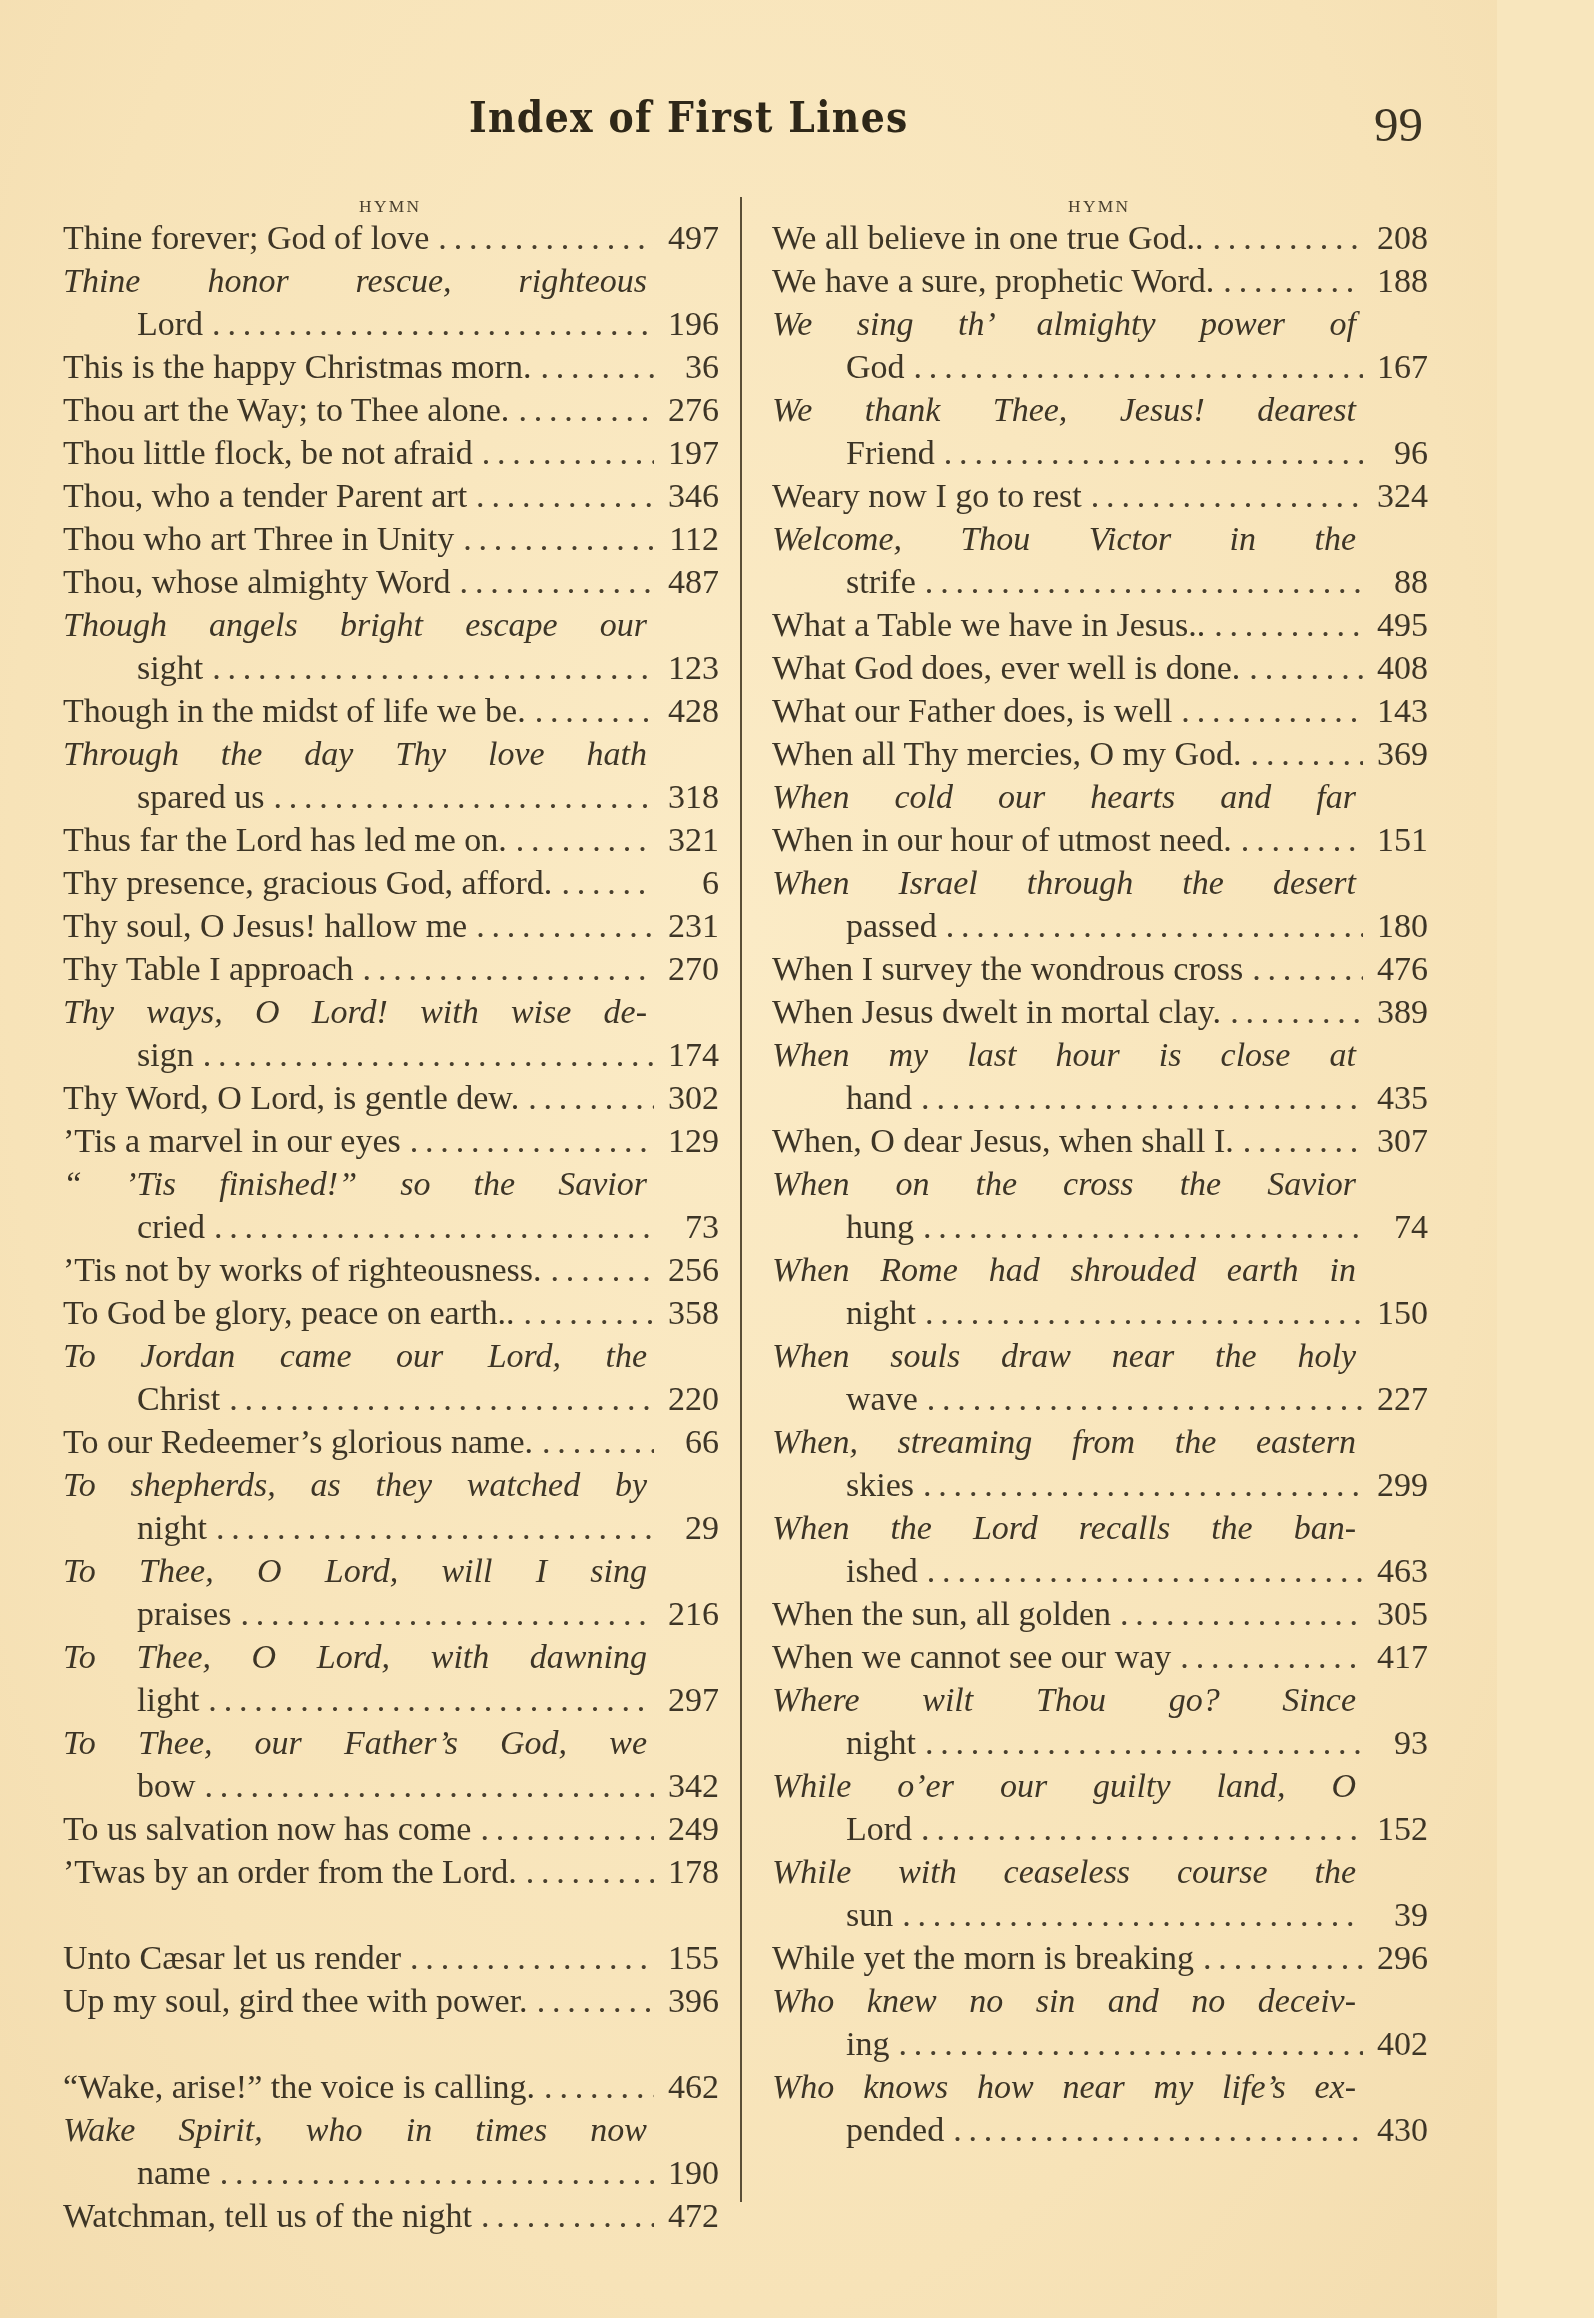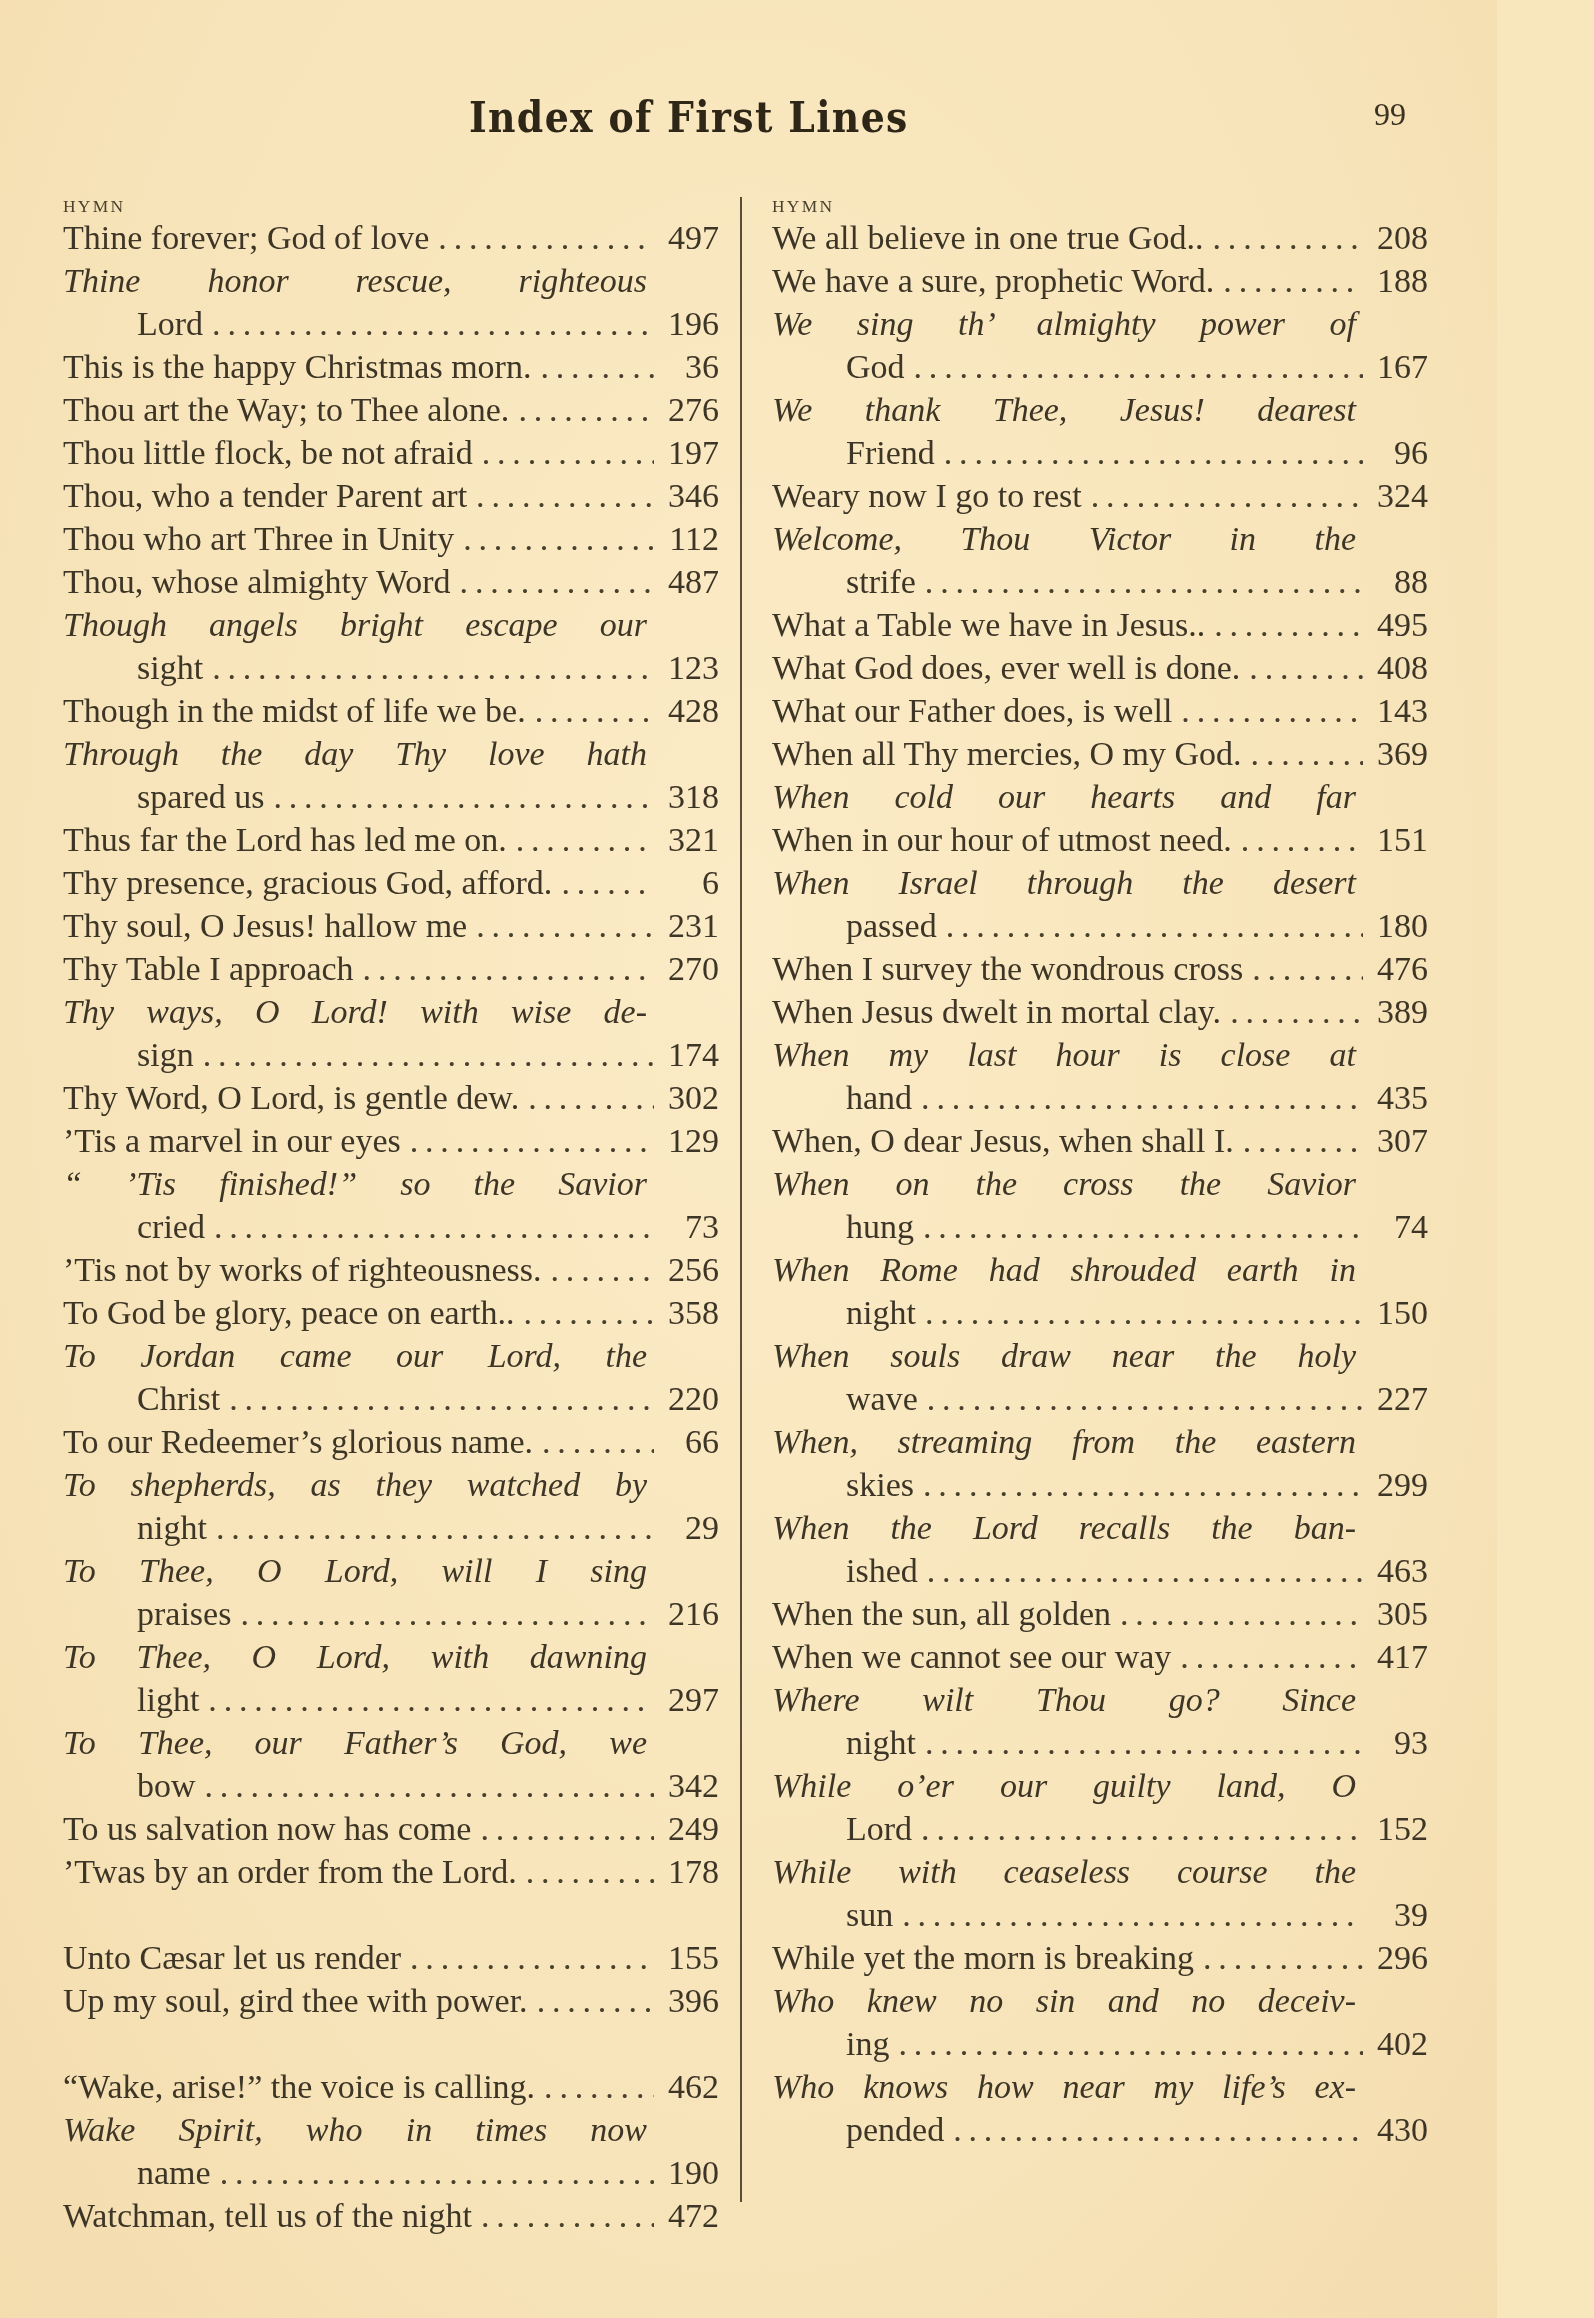--- a/index.html
+++ b/index.html
@@ -14,31 +14,31 @@
   .page { position: absolute; left: 0; top: 0; width: 1497px; height: 2319px;
     background: radial-gradient(ellipse at 50% 40%, #fbebc6 0%, #f7e3b8 70%, #f3dcae 100%); }
   .header-title {
     position: absolute; left: 469px; top: 93px;
     font-family: "DejaVu Serif", serif; font-weight: bold;
     font-size: 42px; letter-spacing: 1.5px; color: #2e2718;
     transform: scaleX(0.9); transform-origin: left top;
   }
   .page-number {
     position: absolute; left: 1374px; top: 96px;
-    font-size: 32px; color: #3a3222;
+    font-size: 49px; color: #3a3222;
   }
   .column { position: absolute; top: 196px; width: 656px; }
   .col-left { left: 63px; }
   .col-right { left: 772px; }
   .divider {
     position: absolute; left: 740px; top: 197px; width: 2.3px; height: 2005px;
     background: #5a4e36;
   }
   .hymn-head {
-    text-align: left; font-size: 17.4px; letter-spacing: 2.3px;
+    text-align: center; font-size: 17.4px; letter-spacing: 2.3px;
     height: 20px; line-height: 20px; color: #4a402e; padding-right: 1.5px;
   }
   .entry { font-size: 34px; line-height: 43px; }
   .line { display: flex; align-items: baseline; height: 43px; white-space: nowrap; }
   .txt { flex: 0 1 auto; }
   .justify { text-align: justify; text-align-last: justify; width: 584px; display: block; font-style: italic; }
   .indent { padding-left: 74px; }
   .leader { flex: 1 1 auto; overflow: hidden; letter-spacing: 6.8px; color: #4a402e; padding: 0 4.5px 0 9px; }
   .leader::before { content: "........................................................................................................"; }
   .num { flex: 0 0 65px; text-align: right; }

